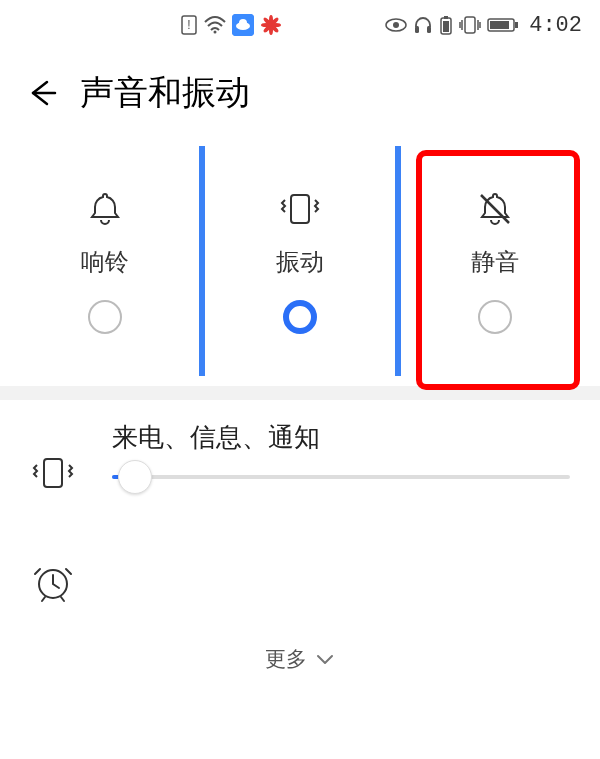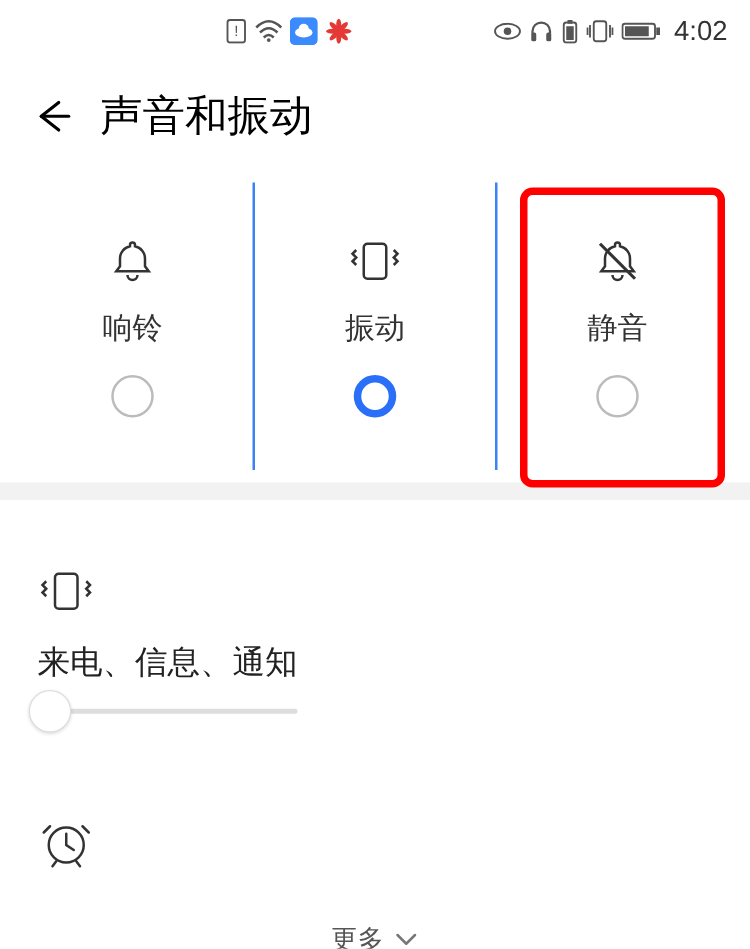--- a/index.html
+++ b/index.html
@@ -24,20 +24,21 @@
   .status-left {
     display: flex;
     gap: 6px;
     align-items: center;
     margin-left: 180px;
   }
   .status-right {
     display: flex;
     gap: 6px;
     align-items: center;
+    font-family: Liberation Mono, monospace;
   }
   .status-right .time {
     font-size: 22px;
     margin-left: 4px;
   }
   .header {
     display: flex;
     align-items: center;
     padding: 20px 24px 30px 24px;
   }
@@ -59,21 +60,21 @@
     height: 230px;
     padding: 0 10px;
   }
   .mode {
     flex: 1;
     display: flex;
     flex-direction: column;
     align-items: center;
     justify-content: center;
     gap: 16px;
-    border-right: 2px solid #3b82f6;
+    border-right: 6px solid #3b82f6;
     position: relative;
   }
   .mode:last-child { border-right: none; }
   .mode-icon {
     width: 42px;
     height: 42px;
     display: flex;
     align-items: center;
     justify-content: center;
   }
@@ -115,22 +116,21 @@
     background: #f2f2f2;
     margin-top: 10px;
   }
   .sliders {
     padding: 20px 30px 0 30px;
   }
   .slider-row {
     display: flex;
     align-items: flex-start;
     margin-bottom: 30px;
-    gap: 16px;
-    flex-direction: column;
+    gap: 36px;
   }
   .slider-icon {
     width: 46px;
     height: 46px;
     display: flex;
     align-items: center;
     justify-content: center;
     margin-top: 30px;
     flex-shrink: 0;
   }

